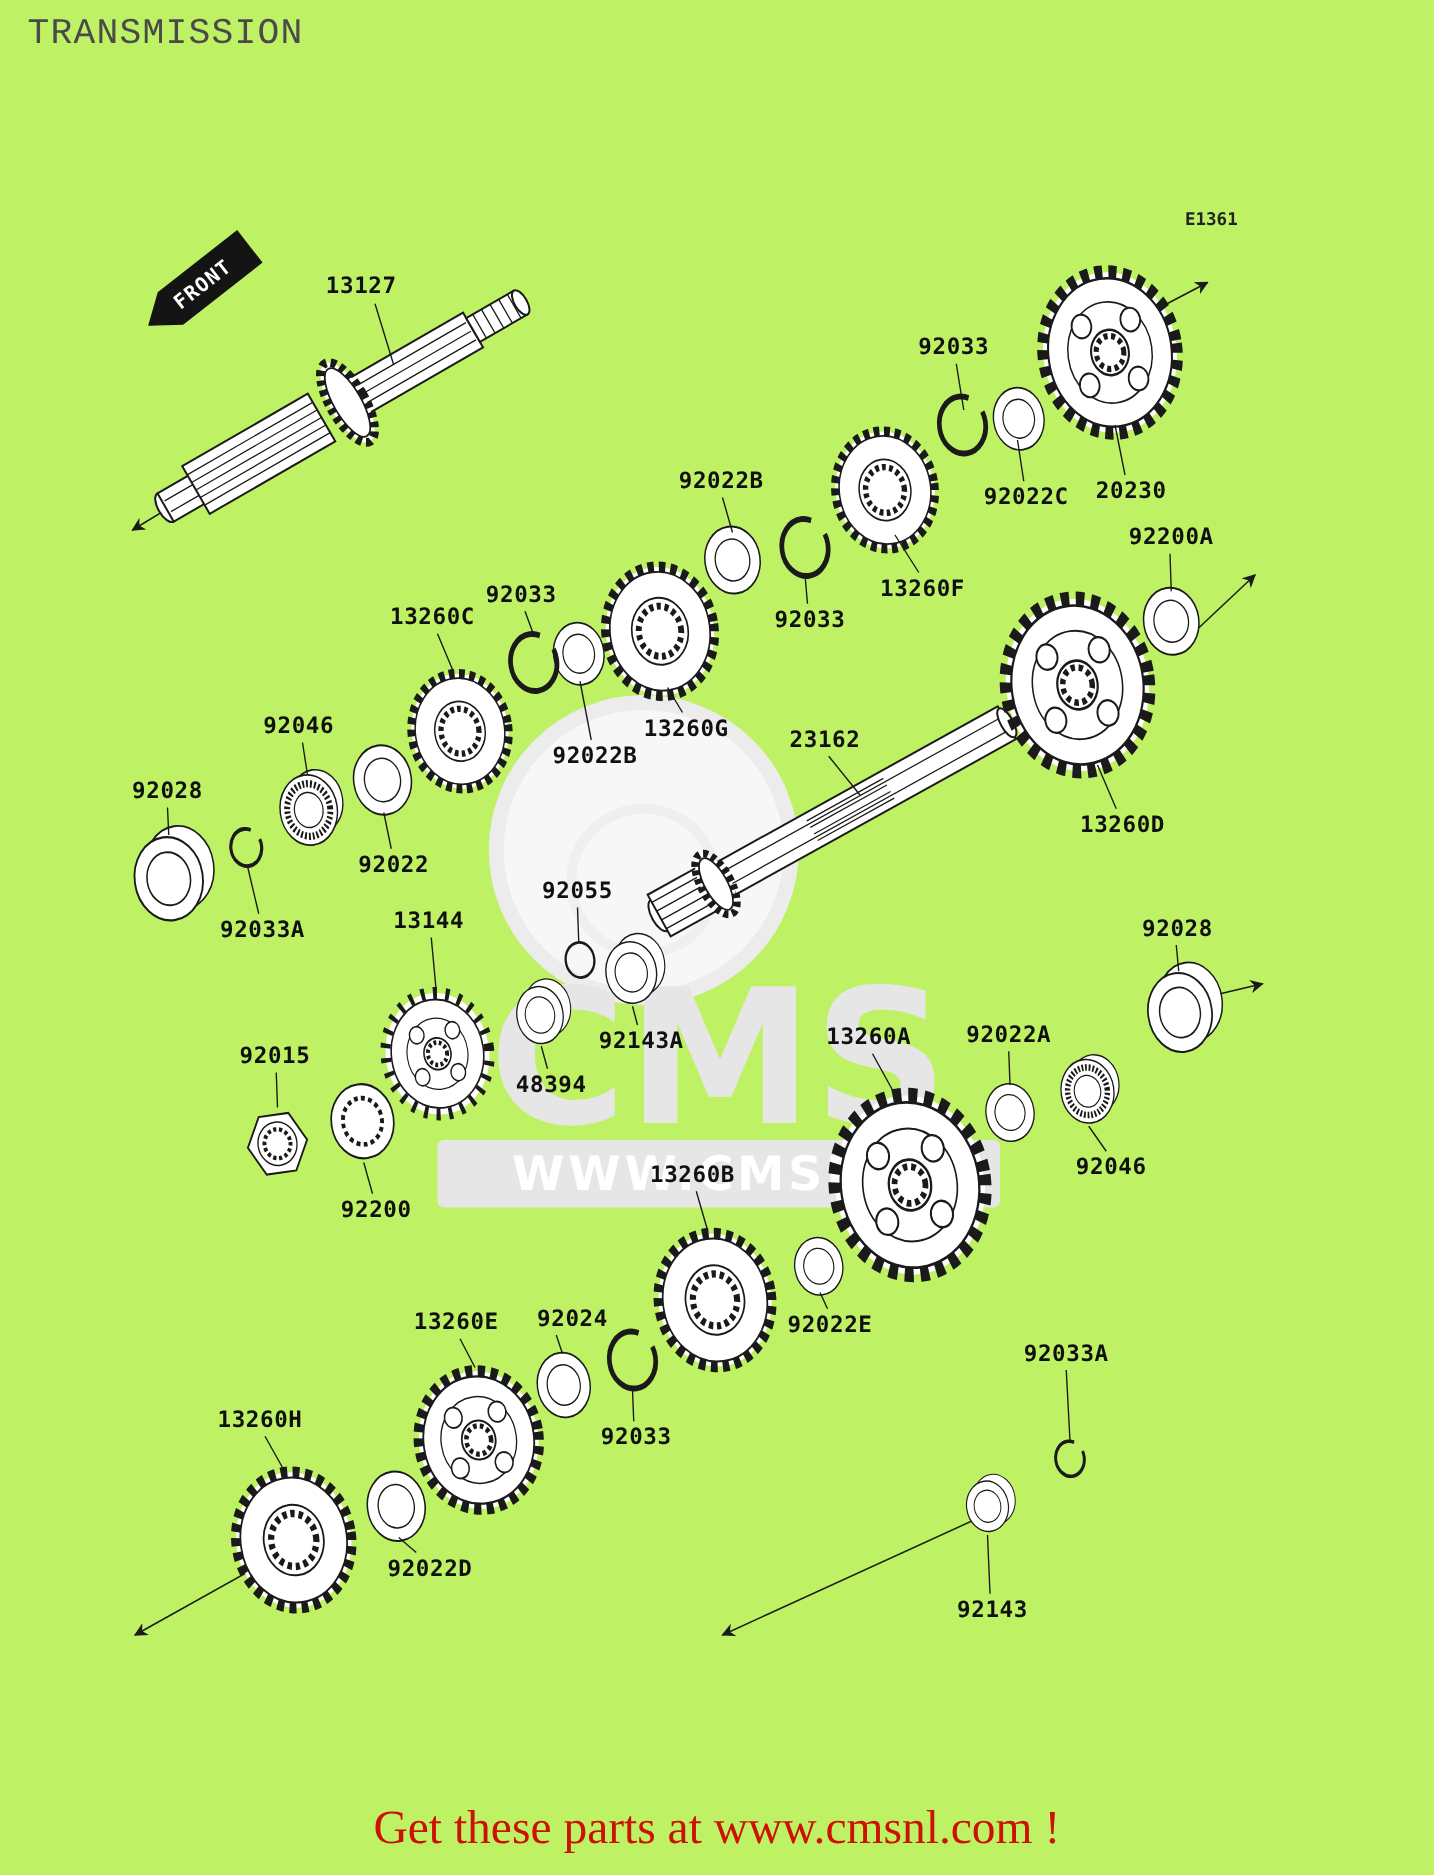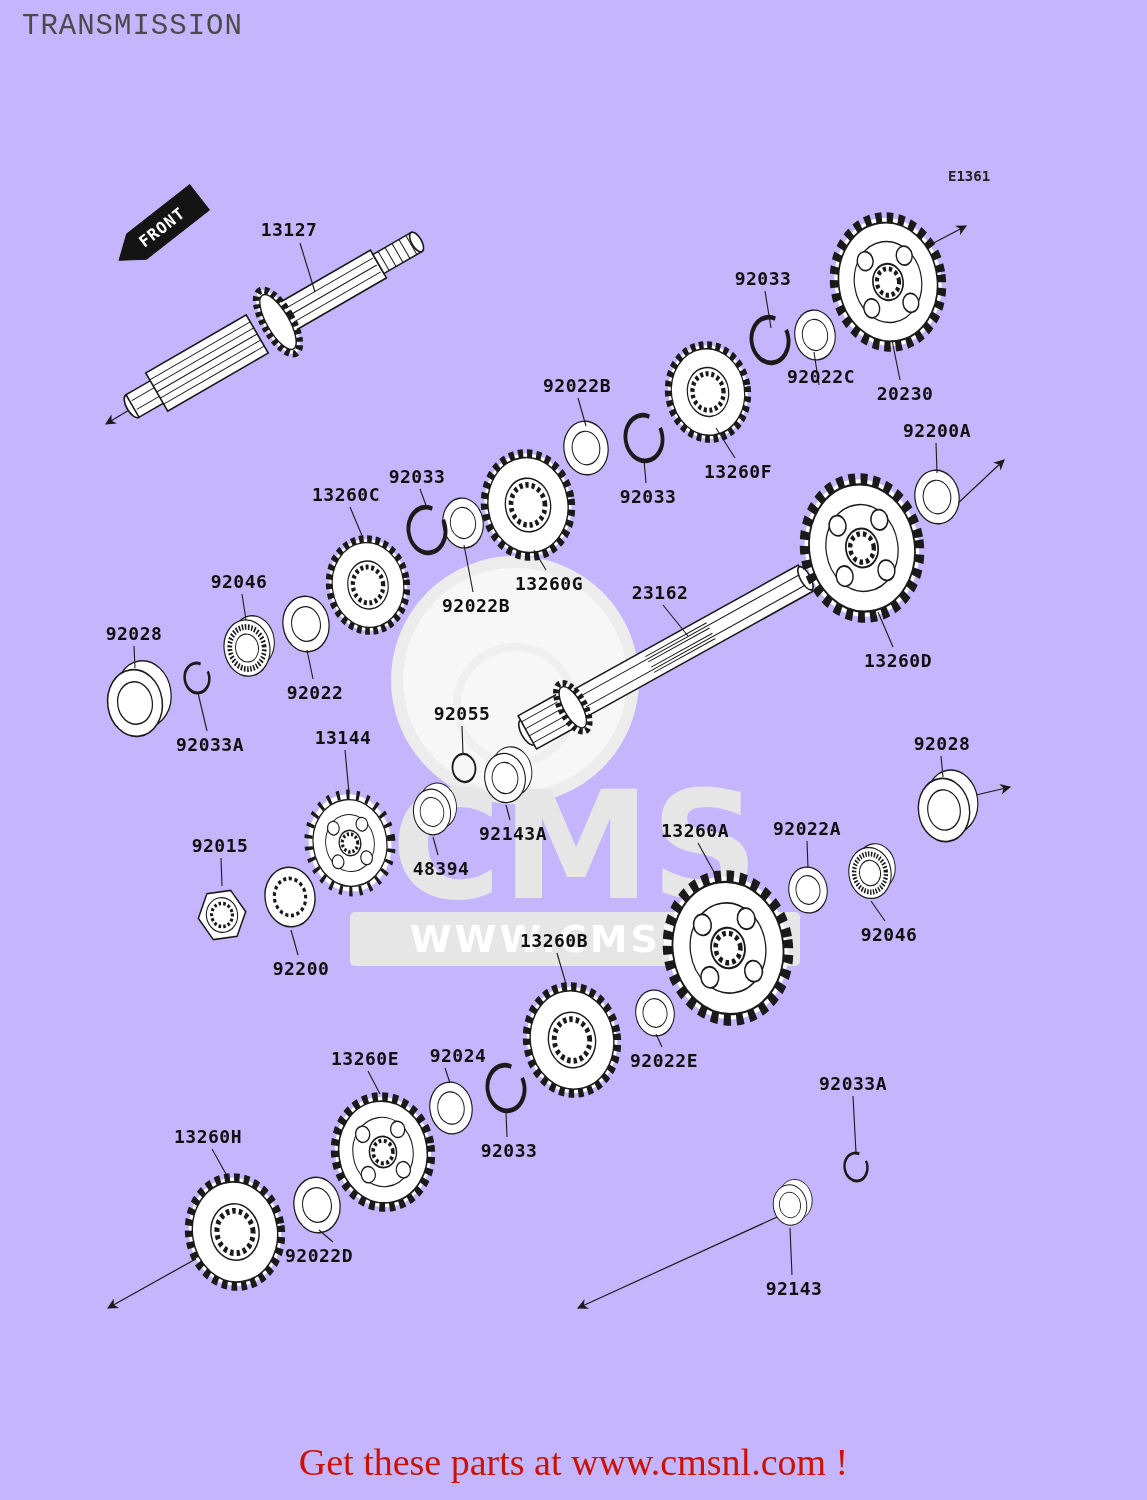--- a/index.html
+++ b/index.html
@@ -1,17 +1,17 @@
 <!DOCTYPE html>
 <html><head>
 <meta charset="utf-8">
 <style>
   html,body{margin:0;padding:0;background:#fff;}
   .page{
-    position:relative;width:1147px;height:1500px;background:#c4b5fd;
+    position:relative;width:1147px;height:1500px;background:#bef264;
     overflow:hidden;font-family:"DejaVu Sans Mono",monospace;
   }
   .page-title{
     position:absolute;left:22px;top:10px;
     font-family:"Liberation Mono",monospace;
     font-size:29px;letter-spacing:1px;color:#4a4a4a;
   }
   .diagram-code{
     position:absolute;left:948px;top:168px;
     font:700 14px "DejaVu Sans Mono",monospace;color:#222;
@@ -196,21 +196,21 @@
     <g transform="translate(168,222) rotate(-38)">
       <polygon points="-62,0 -40,-16 40,-16 40,16 -40,16" fill="#141414" stroke="#141414"></polygon>
       <text x="-8" y="6" text-anchor="middle" font-family="DejaVu Sans Mono, monospace" font-size="16" font-weight="bold" letter-spacing="1" fill="#ffffff">FRONT</text>
     </g>
   </svg>
 
   <div>
     <div class="plabel" style="left:289px;top:229px">13127</div>
     <div class="plabel" style="left:763px;top:278px">92033</div>
     <div class="plabel" style="left:577px;top:385px">92022B</div>
-    <div class="plabel" style="left:821px;top:376px">92022C</div>
+    <div class="plabel" style="left:821px;top:398px">92022C</div>
     <div class="plabel" style="left:905px;top:393px">20230</div>
     <div class="plabel" style="left:738px;top:471px">13260F</div>
     <div class="plabel" style="left:937px;top:430px">92200A</div>
     <div class="plabel" style="left:417px;top:476px">92033</div>
     <div class="plabel" style="left:346px;top:494px">13260C</div>
     <div class="plabel" style="left:648px;top:496px">92033</div>
     <div class="plabel" style="left:549px;top:583px">13260G</div>
     <div class="plabel" style="left:660px;top:592px">23162</div>
     <div class="plabel" style="left:239px;top:581px">92046</div>
     <div class="plabel" style="left:476px;top:605px">92022B</div>
@@ -228,18 +228,18 @@
     <div class="plabel" style="left:441px;top:868px">48394</div>
     <div class="plabel" style="left:889px;top:934px">92046</div>
     <div class="plabel" style="left:301px;top:968px">92200</div>
     <div class="plabel" style="left:554px;top:940px">13260B</div>
     <div class="plabel" style="left:365px;top:1058px">13260E</div>
     <div class="plabel" style="left:458px;top:1055px">92024</div>
     <div class="plabel" style="left:664px;top:1060px">92022E</div>
     <div class="plabel" style="left:853px;top:1083px">92033A</div>
     <div class="plabel" style="left:208px;top:1136px">13260H</div>
     <div class="plabel" style="left:509px;top:1150px">92033</div>
-    <div class="plabel" style="left:319px;top:1255px">92022D</div>
+    <div class="plabel" style="left:344px;top:1255px">92022D</div>
     <div class="plabel" style="left:794px;top:1288px">92143</div>
   </div>
 
   <div class="footer-text">Get these parts at www.cmsnl.com !</div>
 </div>
 
 </body></html>

